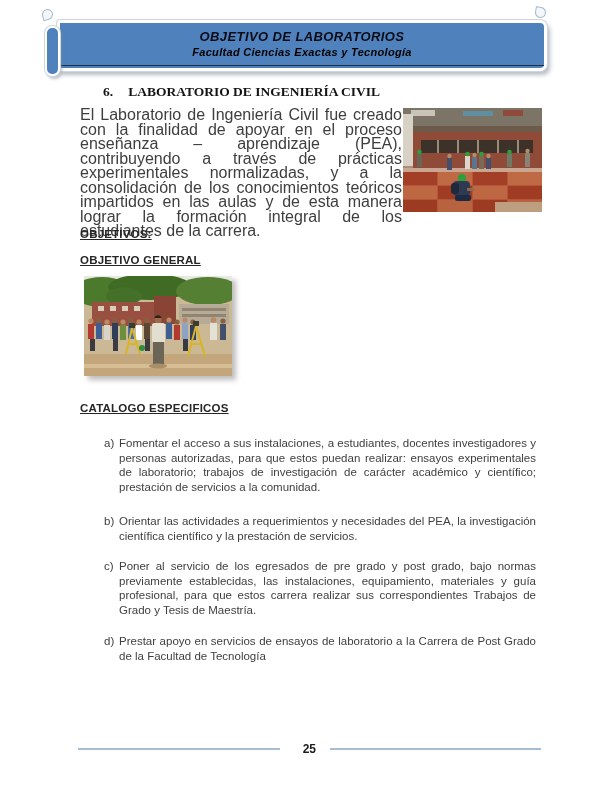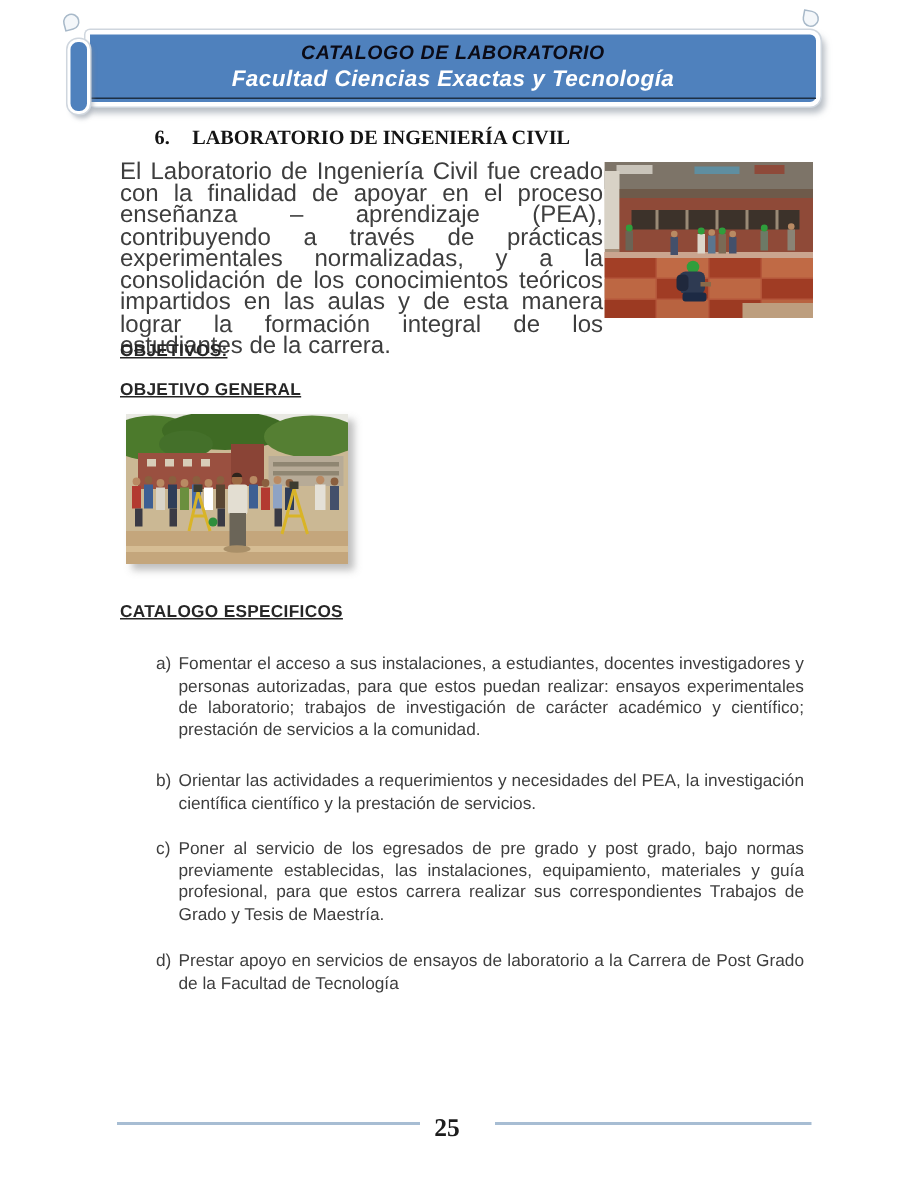--- a/index.html
+++ b/index.html
@@ -28,21 +28,21 @@
   .curl-right{left:535px;top:7px;transform:rotate(100deg);}
   .banner-text{
     position:absolute;inset:0;display:flex;flex-direction:column;
     align-items:center;justify-content:space-evenly;padding:2px 0 5px 0;
   }
   .banner-title{
     font-size:13px;font-weight:bold;font-style:italic;color:#0b0b16;
     letter-spacing:.4px;line-height:1;
   }
   .banner-subtitle{
-    font-size:15px;font-weight:bold;font-style:italic;color:#ffffff;
+    font-size:11px;font-weight:bold;font-style:italic;color:#000000;
     letter-spacing:.3px;line-height:1;
   }
   .banner-rule{
     position:absolute;left:0;right:0;bottom:2px;height:1.5px;background:#1d2f44;
   }
   
   .section-heading{
     position:absolute;left:103px;top:84px;display:flex;gap:15px;
     font-family:"Liberation Serif", serif;font-weight:bold;font-size:13.5px;color:#141414;
   }
@@ -73,35 +73,35 @@
   .obj-item:nth-child(3){margin-bottom:17px;}
   .obj-label{
     width:15px;flex:0 0 15px;font-size:11.5px;line-height:14.5px;color:#3e3e3e;
   }
   .obj-text{flex:1;font-size:11.5px;line-height:14.5px;text-align:justify;color:#3e3e3e;}
   
   .footer-rule{position:absolute;top:748px;height:1.5px;background:#a7bdd3;}
   .rule-left{left:78px;width:202px;}
   .rule-right{left:330px;width:211px;}
   .page-number{
-    position:absolute;left:280px;top:742px;width:36px;text-align:center;
-    font-family:Liberation Serif, serif;font-weight:bold;font-size:17px;color:#1c1c1c;
+    position:absolute;left:280px;top:742px;width:36px;text-align:right;
+    font-family:Liberation Sans, sans-serif;font-weight:bold;font-size:12px;color:#1c1c1c;
   }
 </style>
 </head>
 <body>
 
 <div class="page">
 
   <span class="banner-curl curl-left"></span>
   <span class="banner-curl curl-right"></span>
   <span class="banner-capsule"></span>
   <div class="banner-main">
     <div class="banner-text">
-      <div class="banner-title">CATALOGO DE  LABORATORIO</div>
+      <div class="banner-title">OBJETIVO DE  LABORATORIOS</div>
       <div class="banner-subtitle">Facultad Ciencias Exactas y Tecnología</div>
     </div>
     <div class="banner-rule"></div>
   </div>
 
   <div class="section-heading">
     <span>6.</span>
     <span>LABORATORIO DE INGENIERÍA CIVIL</span>
   </div>
 

